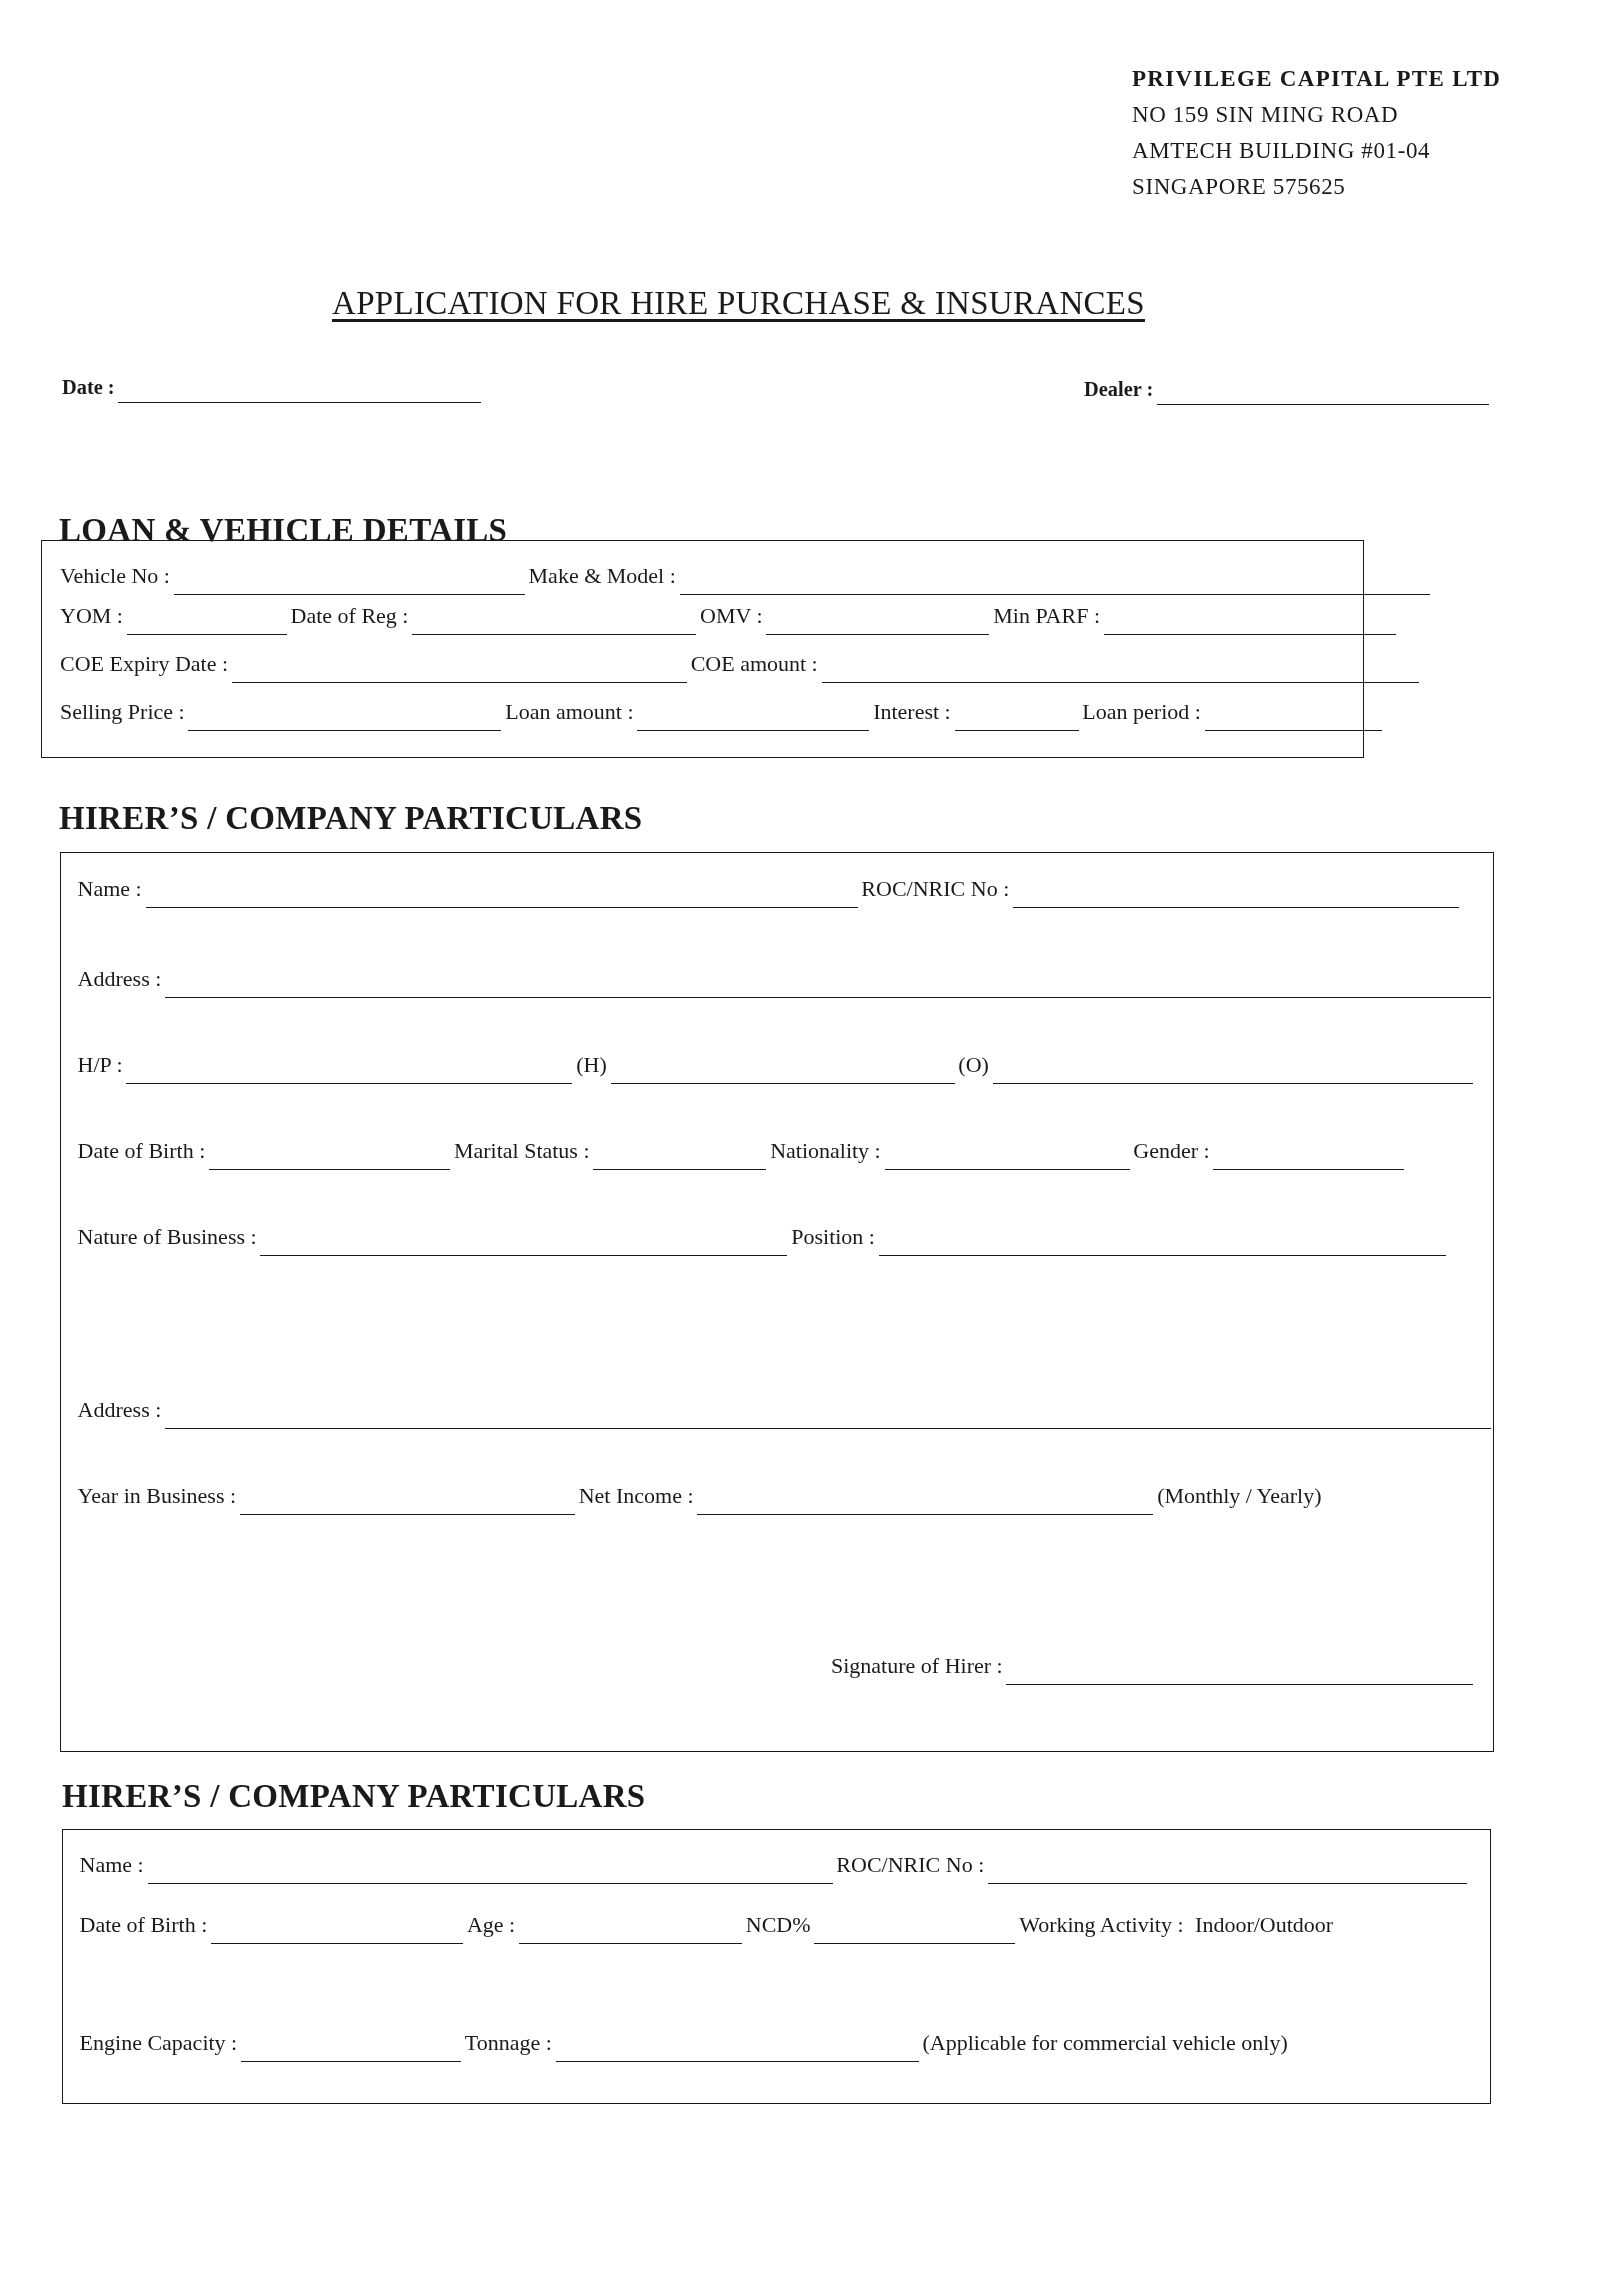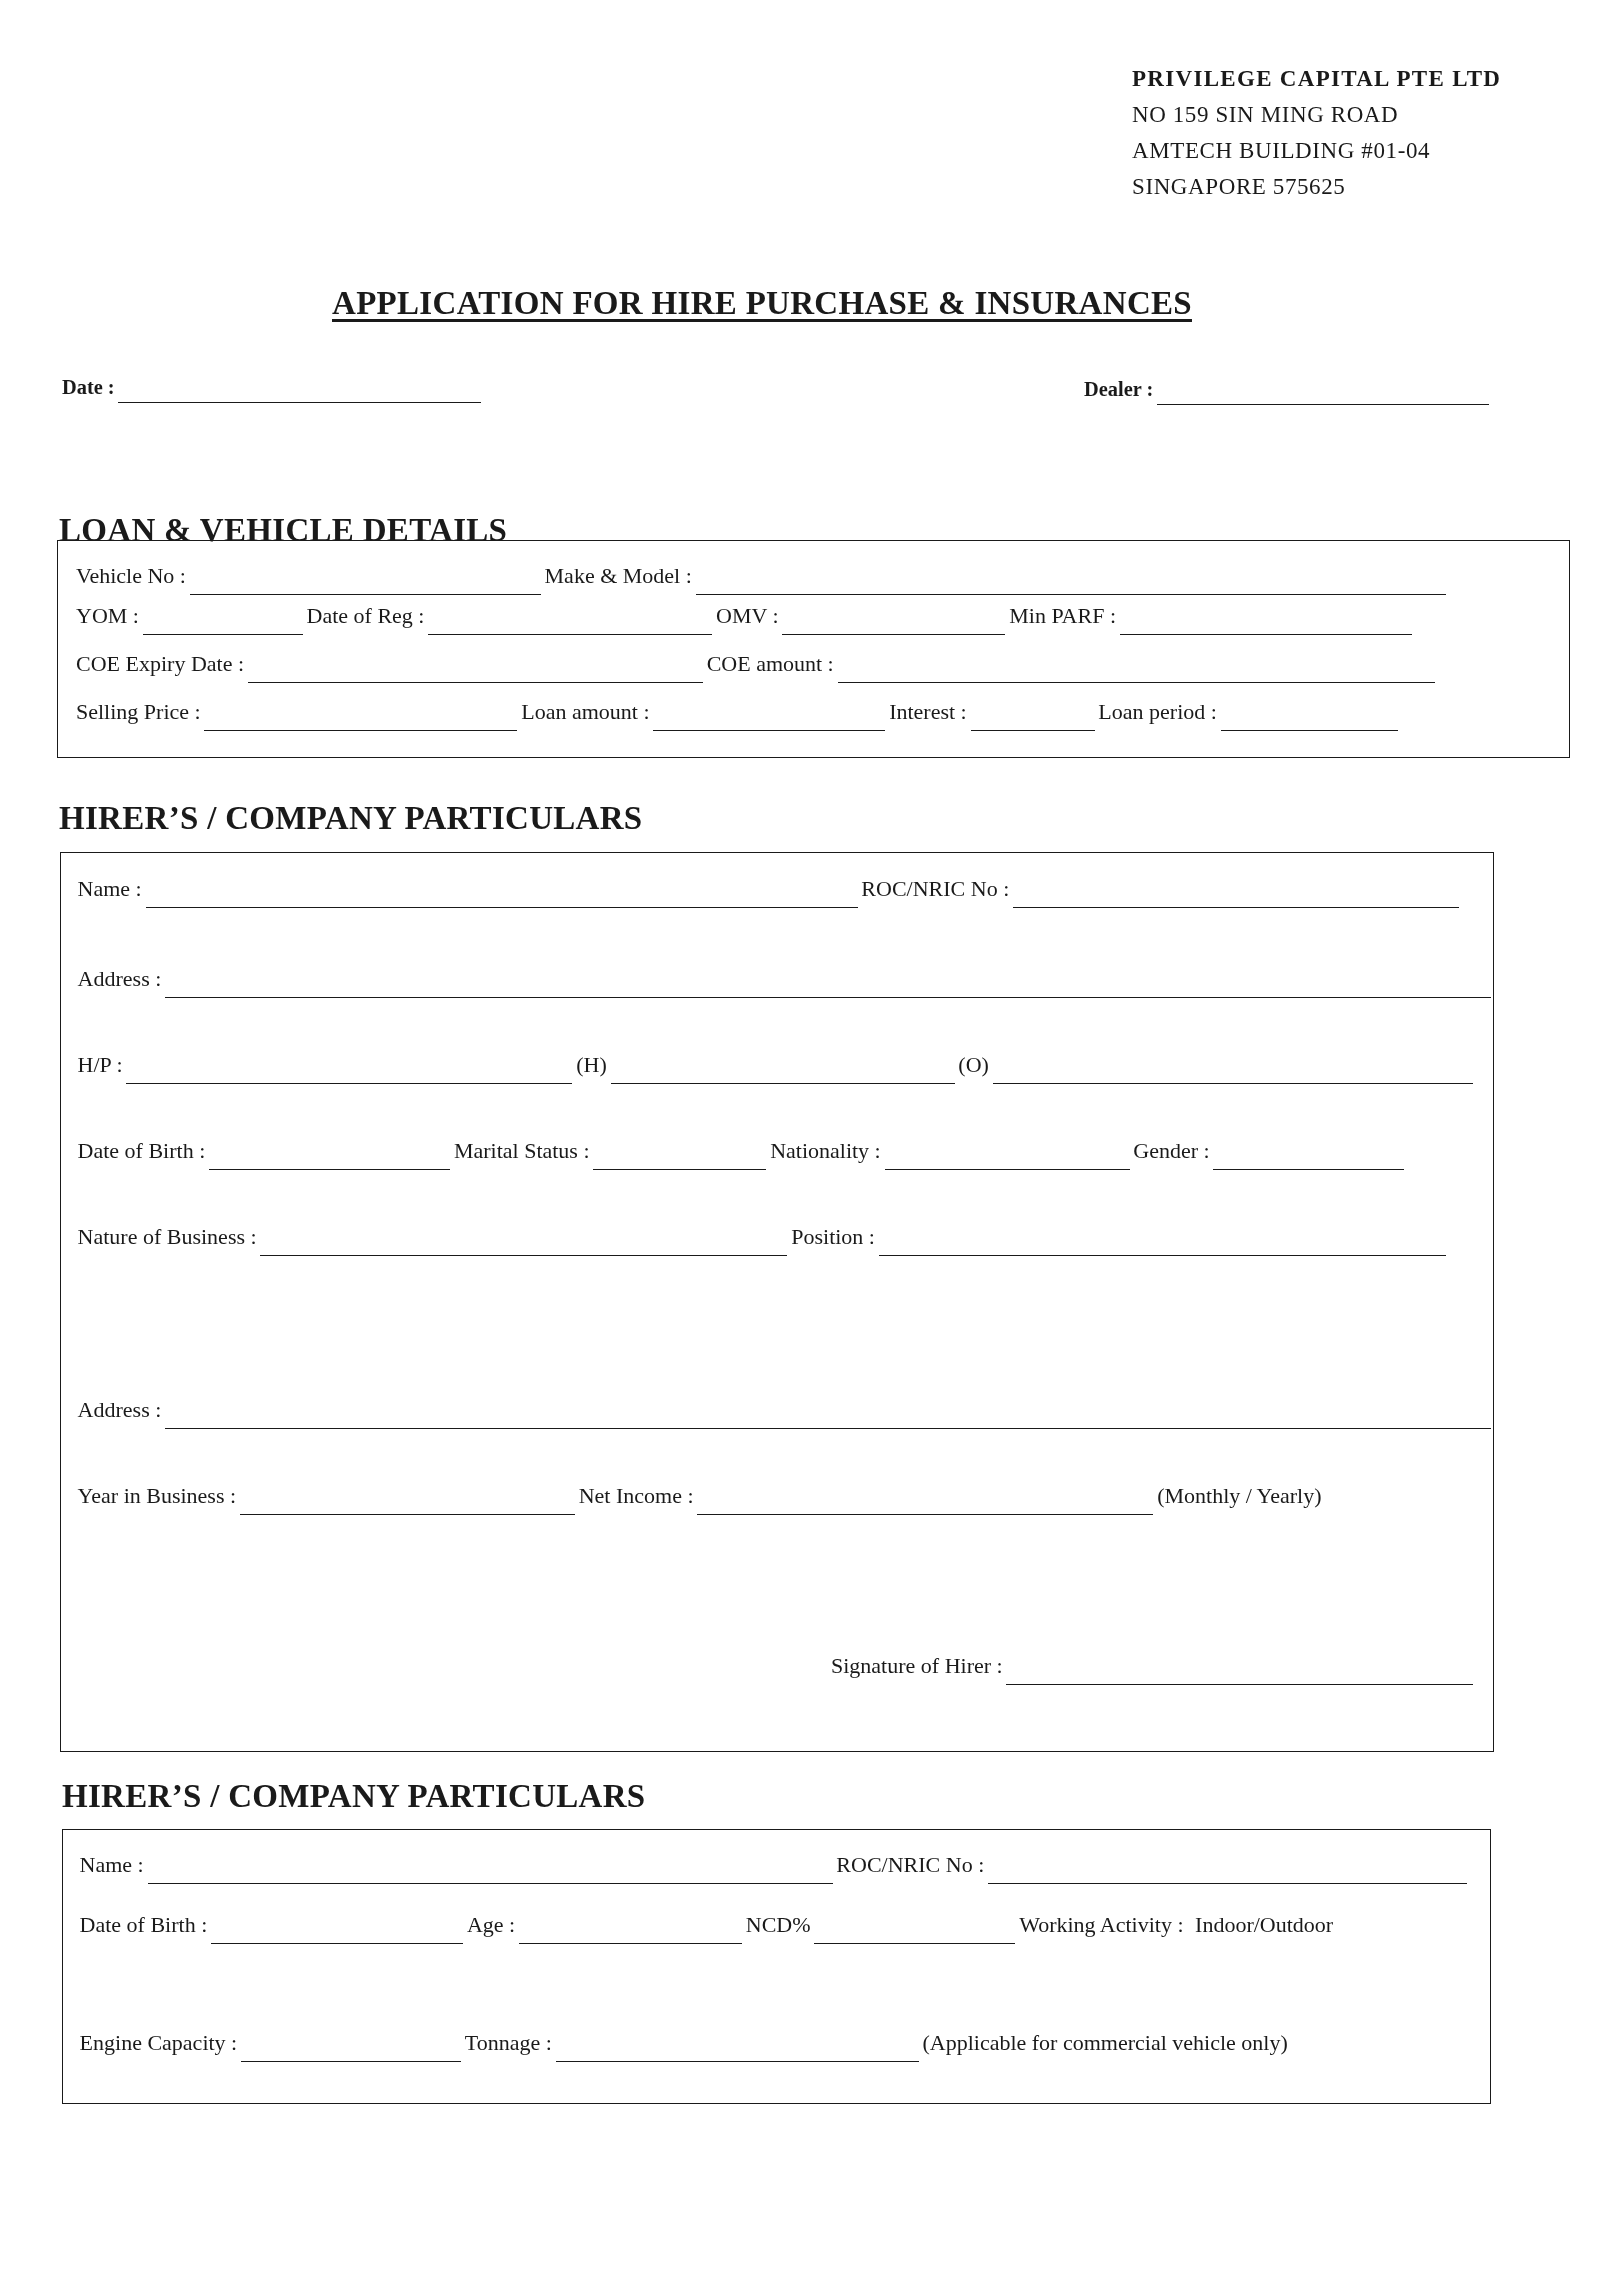--- a/index.html
+++ b/index.html
@@ -1,21 +1,21 @@
 <!DOCTYPE html>
 <html style="font-size:10.2px"><head>
 <meta charset="utf-8">
 <style>
   html, body { margin: 0; padding: 0; background: #ffffff; }
   body { width: 1624px; height: 2295px; position: relative; overflow: hidden;
          font-family: "Liberation Serif", "DejaVu Serif", serif; color: #1a1a1a; }
   .abs { position: absolute; }
   .company { left: 1132px; top: 61px; font-size: 23px; line-height: 36px; letter-spacing: 0.6px; }
   .company .name { font-weight: bold; letter-spacing: 1.3px; }
-  .title { left: 332px; top: 285px; font-size: 33px; font-weight: bold; text-decoration: underline;
+  .title { left: 332px; top: 285px; font-size: 33px; font-weight: normal; text-decoration: underline;
            text-decoration-thickness: 2.5px; text-underline-offset: 5.1px; letter-spacing: 0.3px; }
   .hdr-field { font-size: 20.4px; font-weight: bold; display: flex; align-items: flex-end; }
   .section-title { font-size: 33px; font-weight: bold; letter-spacing: 0.3px; }
   .box { border: 1.9px solid #1a1a1a; box-sizing: border-box; }
   .row { position: absolute; display: flex; align-items: flex-end; font-size: 22px; white-space: nowrap; }
   .lbl { padding-bottom: 6.4px; }
   .line { border-bottom: 1.9px solid #1a1a1a; height: 19px; margin: 0 3.8px; box-sizing: border-box; }
   .line input { width: 100%; height: 100%; border: none; outline: none; background: transparent;
                 font-family: "Liberation Serif", serif; font-size: 19px; padding: 0 2.5px; }
 </style>
@@ -34,21 +34,21 @@
 <div class="abs hdr-field" style="left:62px; top:376px;">
   <span class="lbl" style="padding-bottom:3.8px">Date :</span>
   <span class="line" style="width:363px"><input value="" style=""></span>
 </div>
 <div class="abs hdr-field" style="left:1084px; top:378px;">
   <span class="lbl" style="padding-bottom:3.8px">Dealer :</span>
   <span class="line" style="width:332px"><input value="" style=""></span>
 </div>
 
 <div class="abs section-title" style="left:59px; top:485px;margin-top:27px;">LOAN &amp; VEHICLE DETAILS</div>
-<div class="abs box" style="left:57px; top:540px; width:1513px; height:218px;">
+<div class="abs box" style="left:41px; top:540px; width:1323px; height:218px;">
   <div class="row" style="left:18px; top:21.6px;">
     <span class="lbl">Vehicle No :</span>
     <span class="line" style="width:351px"><input value="" style=""></span>
     <span class="lbl">Make &amp; Model :</span>
     <span class="line" style="width:750px"><input value="" style=""></span>
   </div>
   <div class="row" style="left:18px; top:62px;">
     <span class="lbl">YOM :</span>
     <span class="line" style="width:160px"><input value="" style=""></span>
     <span class="lbl">Date of Reg :</span>

